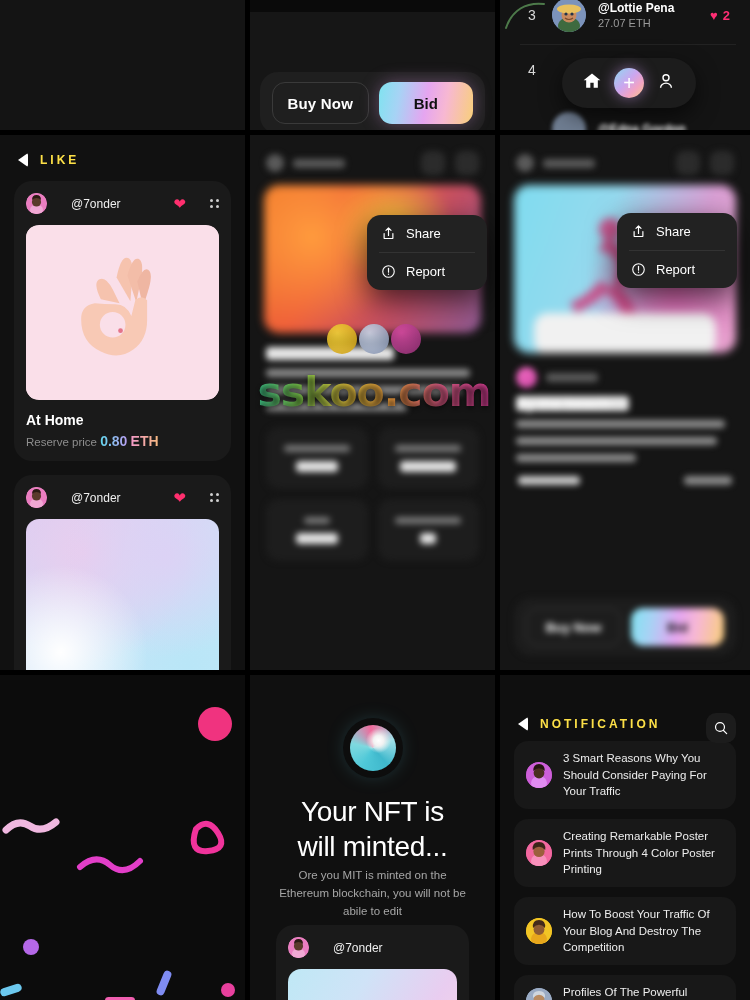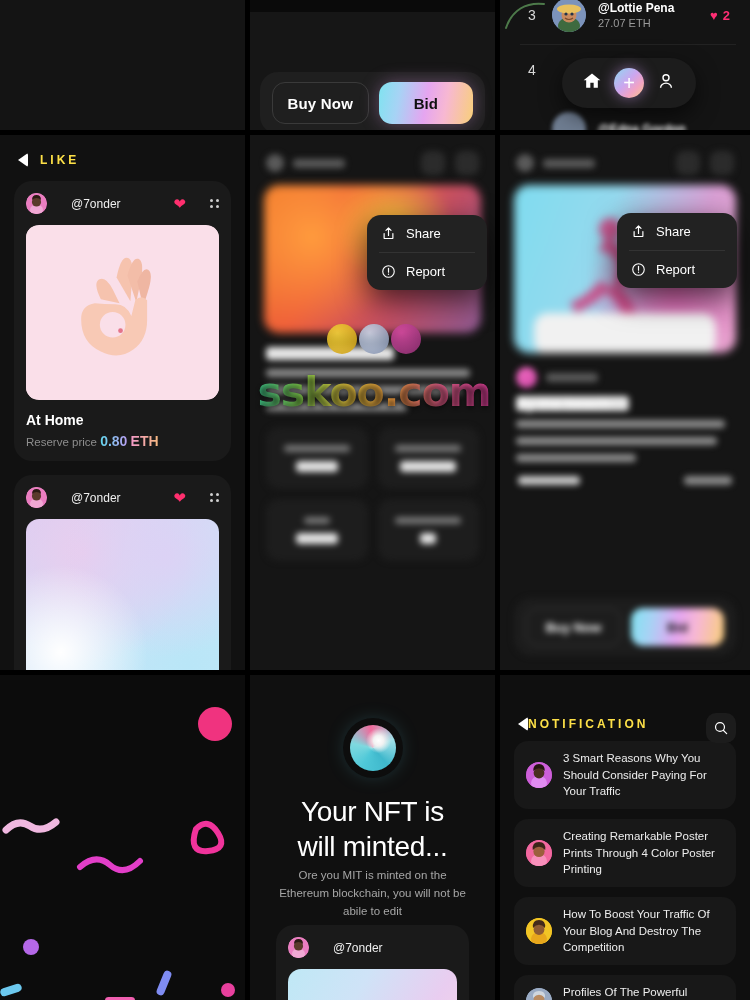--- a/index.html
+++ b/index.html
@@ -174,21 +174,21 @@
   .mint-sub{ position:absolute; left:24px; right:24px; top:192px; text-align:center;
     font-size:11.5px; color:#a6a6a6; line-height:1.55; }
   .mint-card{ position:absolute; left:26px; right:26px; top:250px; bottom:0; background:#1a1a1a; border-radius:18px 18px 0 0; padding:12px; }
   .mint-img{ margin-top:11px; height:120px; border-radius:13px;
     background:
       radial-gradient(circle at 50% 95%, rgba(255,120,200,.75) 0%, rgba(255,120,200,0) 45%),
       linear-gradient(120deg,#bfe8f5 0%,#cfe3f7 35%,#e9cdf0 70%,#f6d4e4 100%);
     position:relative; overflow:hidden; }
 
   #p-notif{ left:500px; top:675px; width:250px; height:325px; background:#0f0f0f; }
-  .notif-head{ display:flex; align-items:center; padding:42px 0 0 18px; }
+  .notif-head{ display:flex; align-items:center; gap:12px; padding:42px 0 0 18px; }
   .search-btn{ position:absolute; right:14px; top:38px; width:30px; height:30px; border-radius:10px; background:#1c1c1c; display:flex; align-items:center; justify-content:center; }
   .notif-item{ margin:10px 14px 0 14px; background:#181818; border-radius:14px; padding:9px 12px; display:flex; align-items:center; gap:11px; }
   .notif-av{ width:26px; height:26px; border-radius:50%; flex:0 0 auto; position:relative; overflow:hidden; }
   .notif-txt{ font-size:11.5px; line-height:1.45; color:#ededed; }
 
   .wm{
     position:absolute; left:252px; top:316px; width:244px; height:100px;
     display:flex; align-items:flex-end; justify-content:center; z-index:20; pointer-events:none;
   }
   .wm-text{

